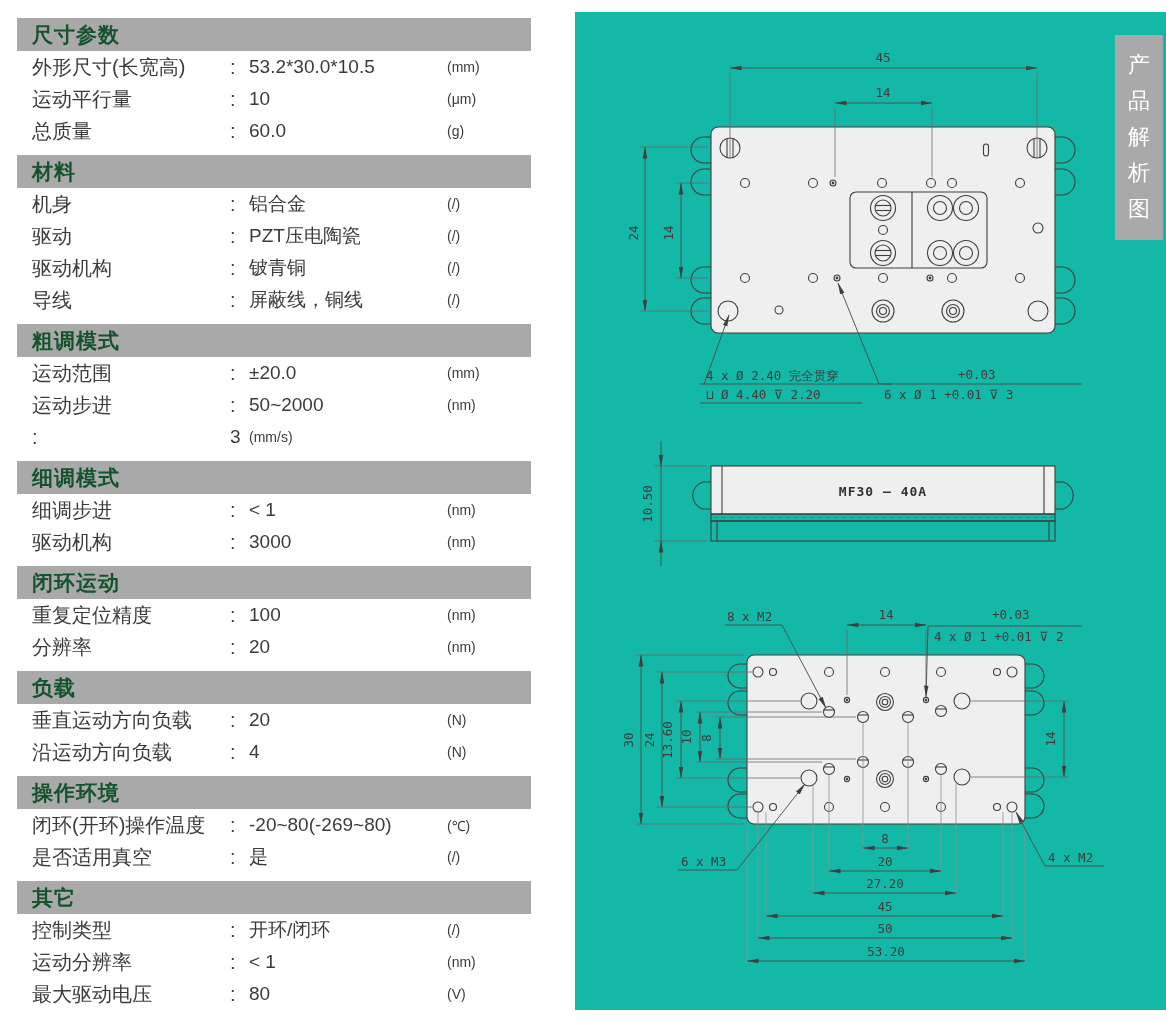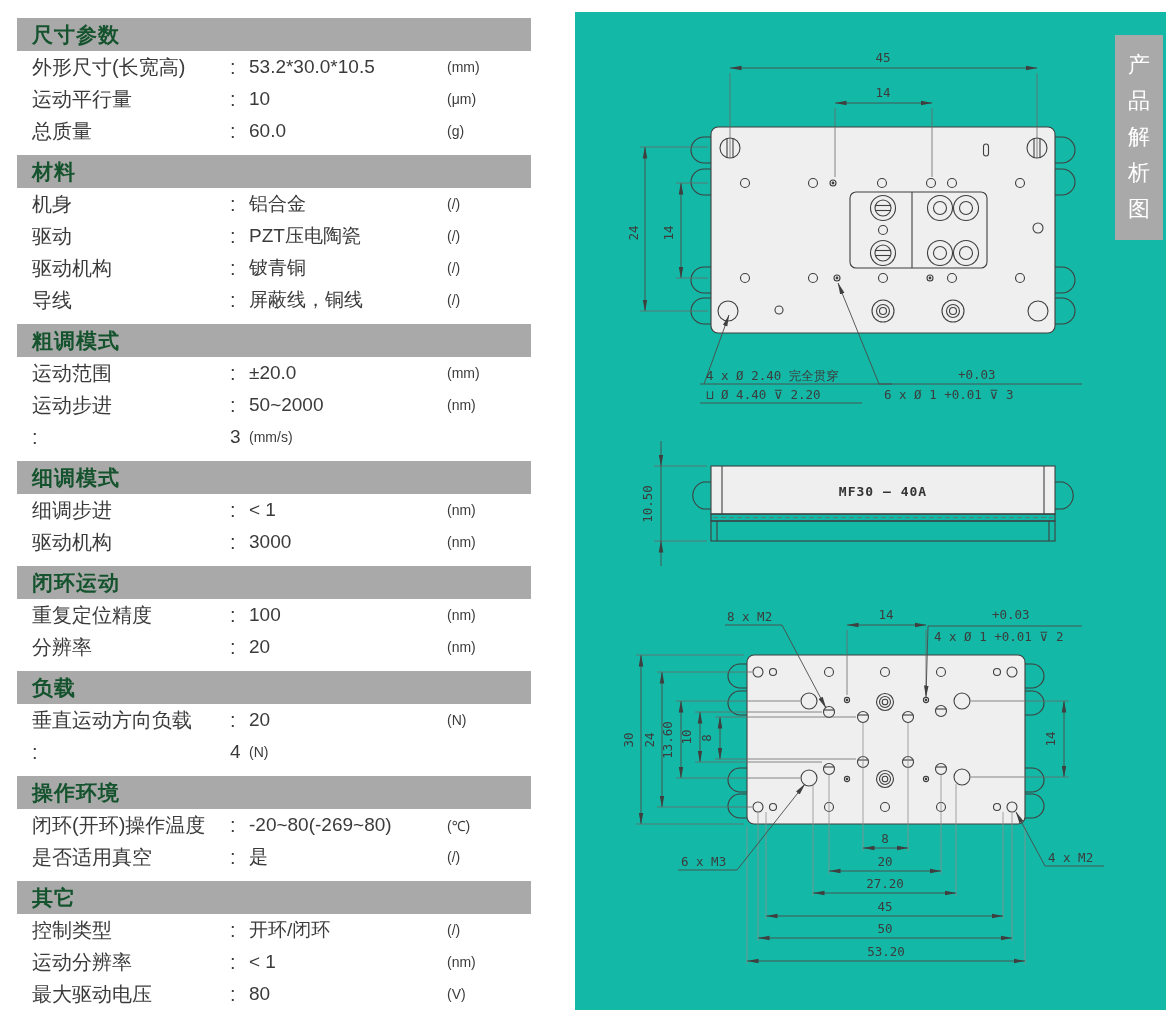--- a/index.html
+++ b/index.html
@@ -145,20 +145,21 @@
       <span class="spec-row-unit">(nm)</span>
     </div>
     <div class="sec-header"><span>负载</span></div>
     <div class="spec-row">
       <span class="spec-row-label">垂直运动方向负载</span>
       <span class="spec-colon">:</span>
       <span class="spec-row-value">20</span>
       <span class="spec-row-unit">(N)</span>
     </div>
     <div class="spec-row">
+      <span class="spec-row-label">沿运动方向负载</span>
       <span class="spec-colon">:</span>
       <span class="spec-row-value">4</span>
       <span class="spec-row-unit">(N)</span>
     </div>
     <div class="sec-header"><span>操作环境</span></div>
     <div class="spec-row">
       <span class="spec-row-label">闭环(开环)操作温度</span>
       <span class="spec-colon">:</span>
       <span class="spec-row-value">-20~80(-269~80)</span>
       <span class="spec-row-unit">(℃)</span>

